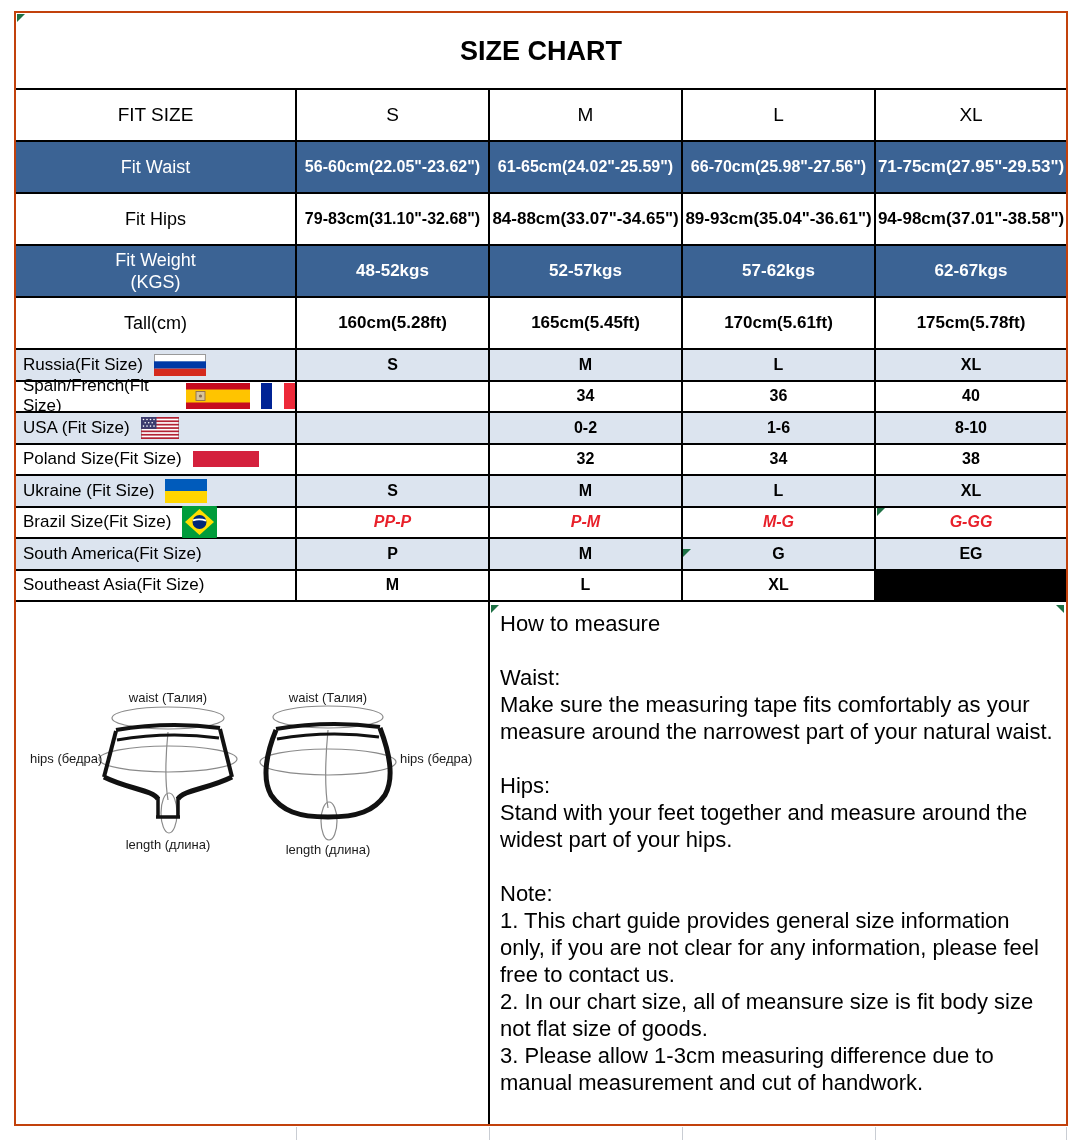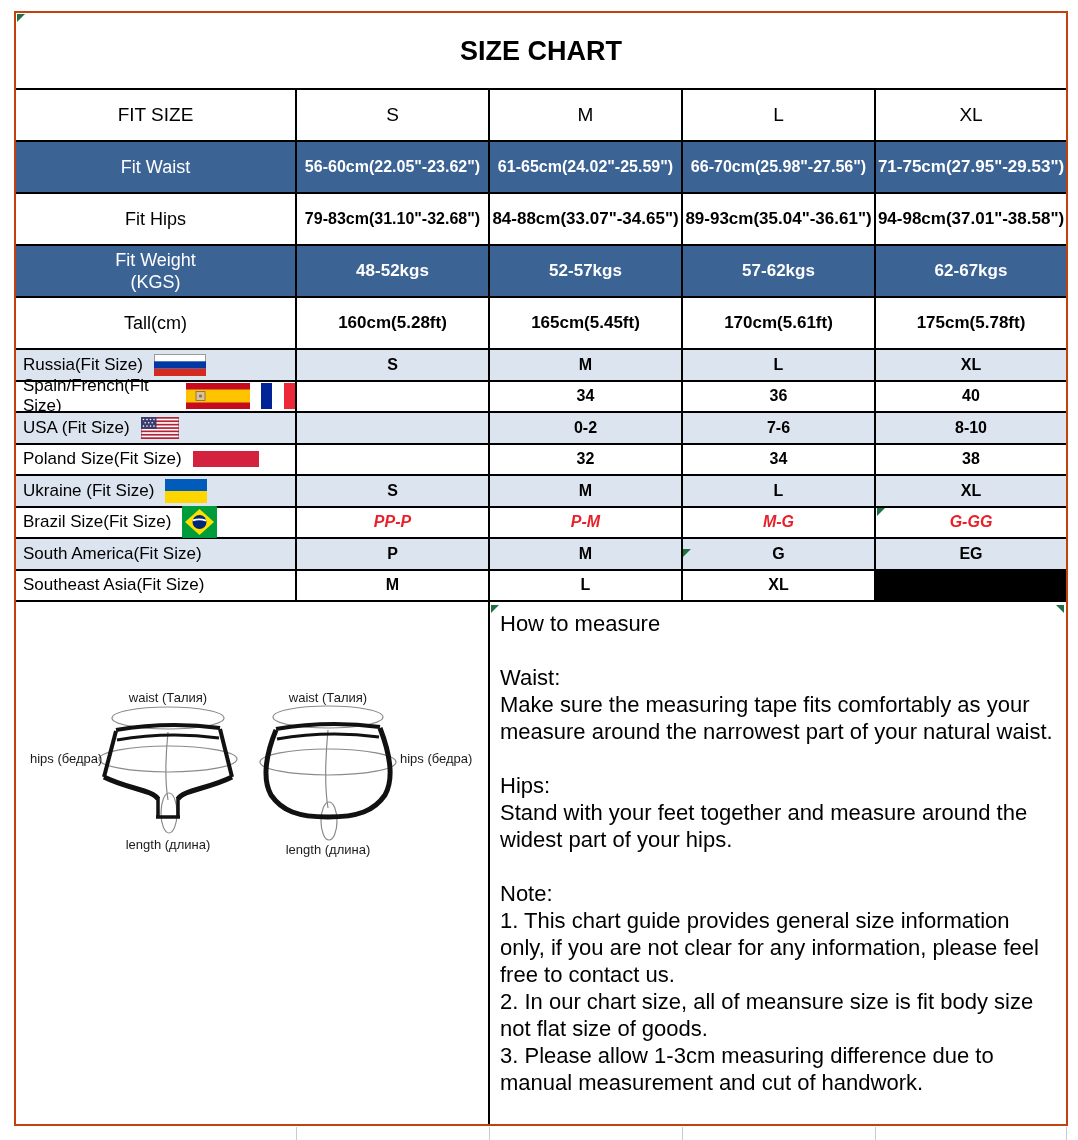--- a/index.html
+++ b/index.html
@@ -200,21 +200,21 @@
               <circle cx="2.5" cy="9.1" r="0.8"></circle>
               <circle cx="6" cy="9.1" r="0.8"></circle>
               <circle cx="9.5" cy="9.1" r="0.8"></circle>
               <circle cx="13" cy="9.1" r="0.8"></circle>
             </g>
           </svg>
         </span>
       </div>
       <div class="cell val lite"></div>
       <div class="cell val lite">0-2</div>
-      <div class="cell val lite">7-6</div>
+      <div class="cell val lite">1-6</div>
       <div class="cell val lite">8-10</div>
       <div class="cell label white leftlab">
         <span class="lab-text">Poland Size(Fit Size)</span>
         <span class="flag">
           <svg width="66" height="16" viewBox="0 0 66 16">
             <rect width="66" height="16" fill="#D4213D"></rect>
           </svg>
         </span>
       </div>
       <div class="cell val white"></div>

